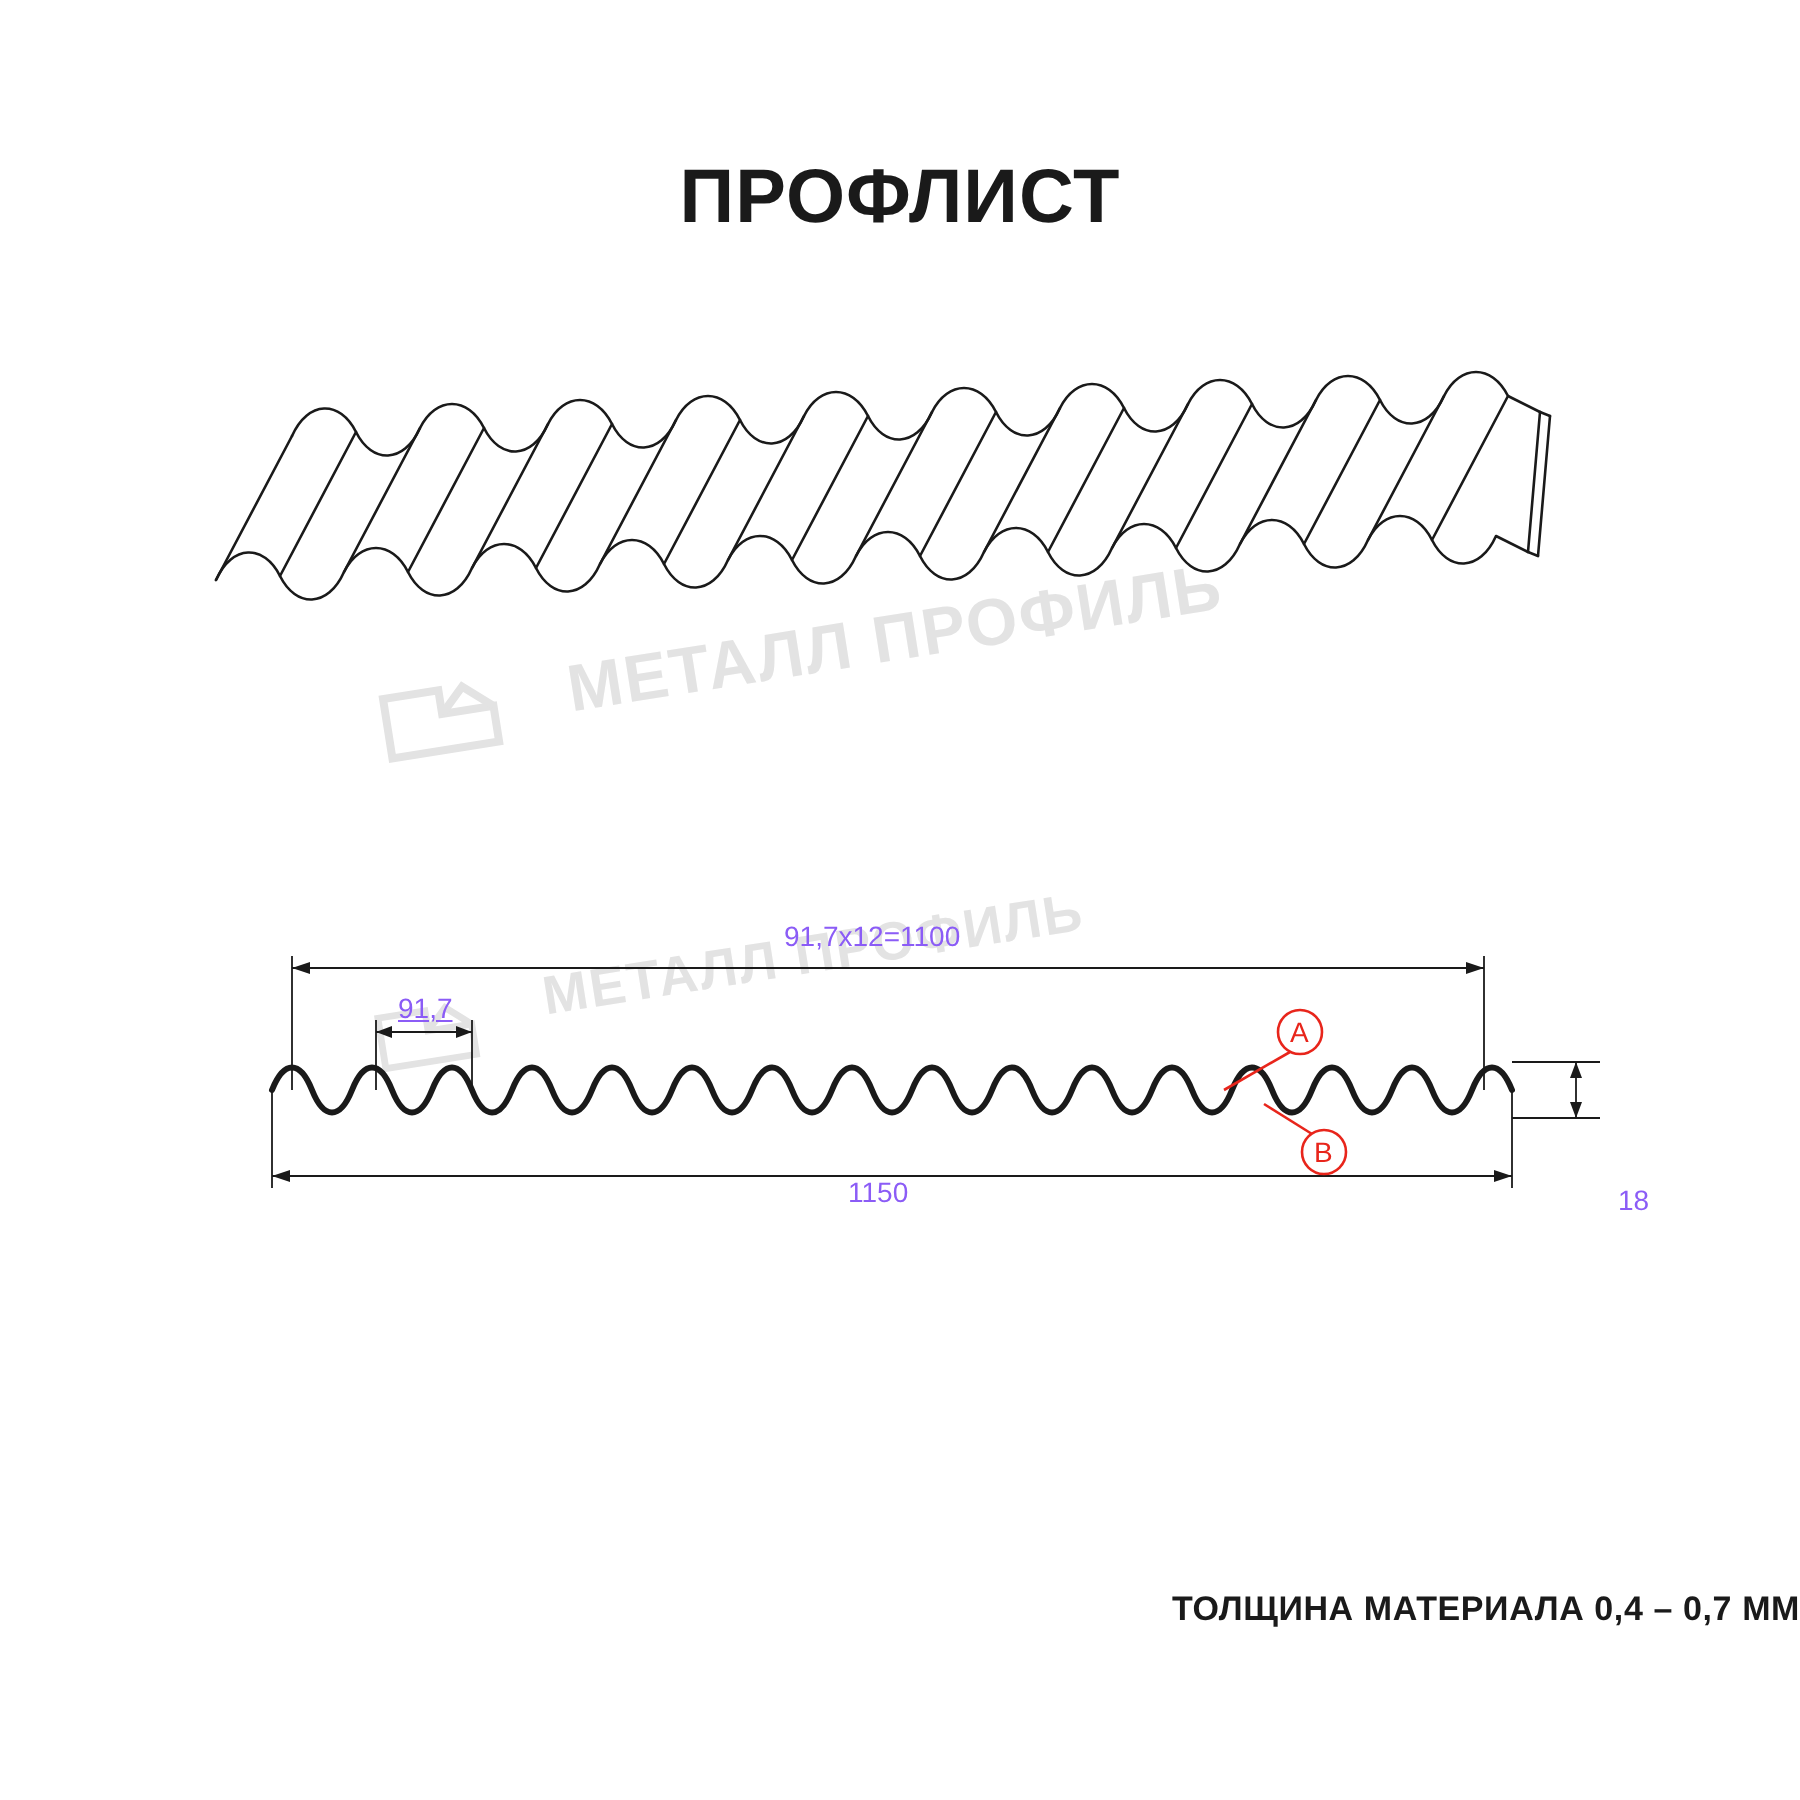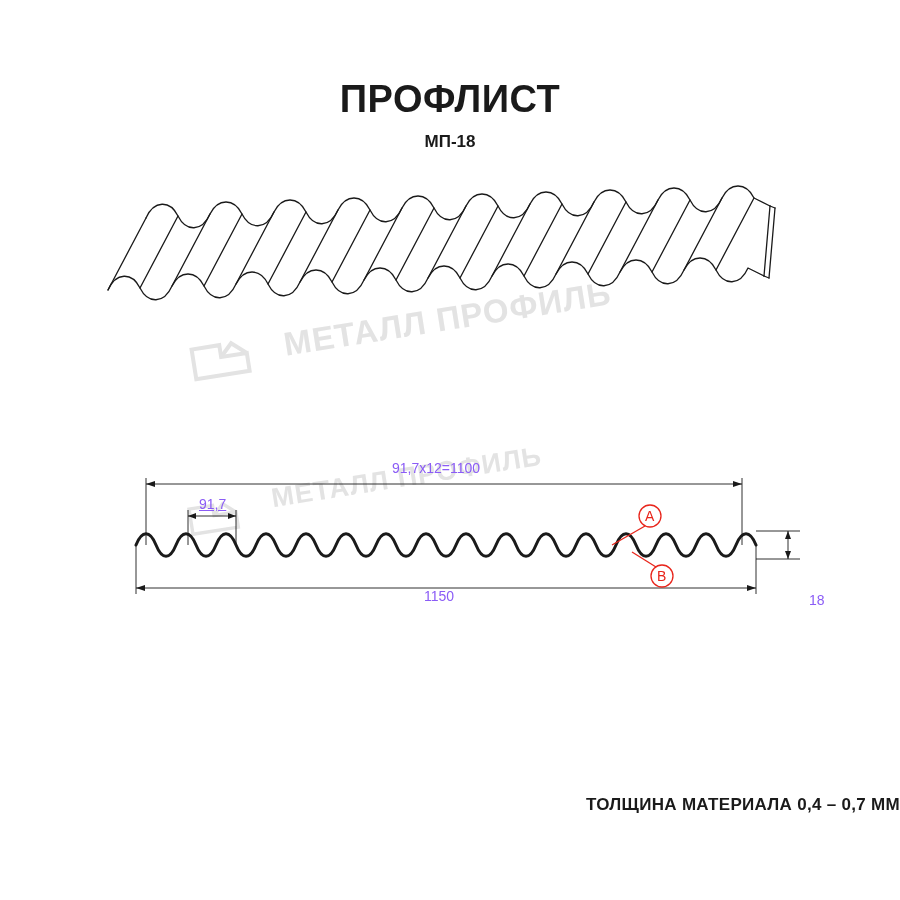--- a/index.html
+++ b/index.html
@@ -95,21 +95,20 @@
     font-weight: normal;
     white-space: nowrap;
   }
 </style>
 </head>
 <body>
 
 <div id="page">
 
   <div class="title">ПРОФЛИСТ</div>
-  <div class="subtitle">МП-18</div>
 
   <div class="wm wm1">МЕТАЛЛ ПРОФИЛЬ</div>
 
   <div class="wm-logo" style="left:188px; top:330px;">
     <svg width="80" height="60" viewBox="0 0 80 60" aria-hidden="true">
       <path d="M6 44 L6 14 L34 14 L34 26 L60 26 L60 44 Z" fill="none" stroke="#e3e3e3" stroke-width="4"></path>
       <path d="M34 26 L46 14 L60 26" fill="none" stroke="#e3e3e3" stroke-width="4"></path>
     </svg>
   </div>
 

